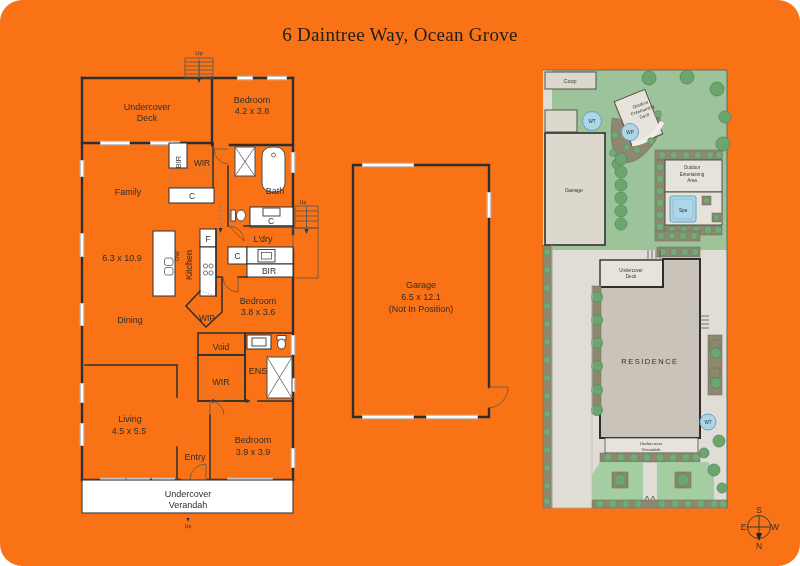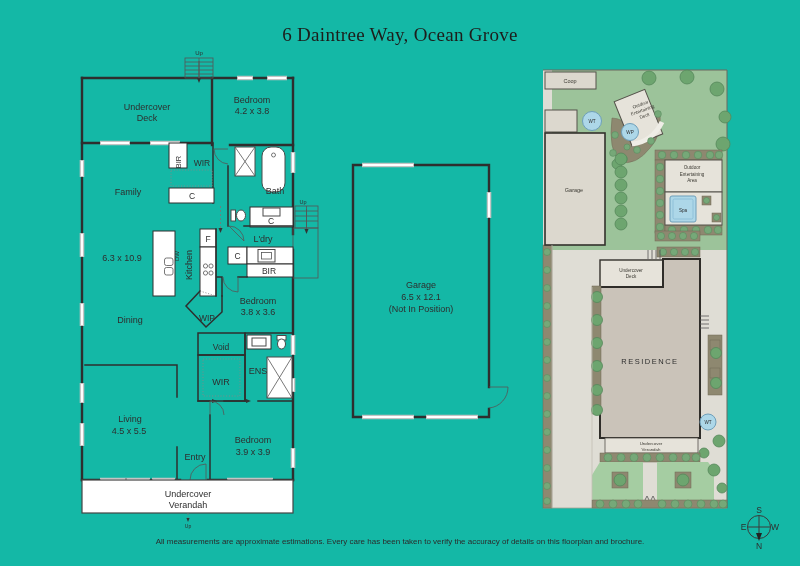--- a/index.html
+++ b/index.html
@@ -1,17 +1,17 @@
 <!DOCTYPE html>
 <html style="--wall: #2e2e2e; --ink: #2e2e2e; --siteink: #3c3a33; --window: #c4c4c4; --grass: #9cc39a; --lawn: #a5cda2; --tree: #6da56f; --treeline: #55885a; --shrub: #76a878; --bed: #8e8870; --bedline: #6f6a54; --paving: #dfddd5; --structure: #dcd8ce; --structline: #55524b; --deck: #e6e3da; --residence: #cac3b9; --resline: #2f2d29; --water: #add7e8; --waterline: #6e9fba;"><head>
 <meta charset="utf-8">
 <style>
   html,body{margin:0;padding:0;background:#ffffff;}
-  #canvas{position:relative;width:800px;height:566px;background:#14b8a6;overflow:hidden;
-          font-family:"Liberation Sans",sans-serif;}
+  #canvas{position:relative;width:800px;height:566px;background:#f97316;overflow:hidden;
+          font-family:"Liberation Sans",sans-serif;border-radius:22px;}
   #title{position:absolute;top:24px;left:0;width:100%;text-align:center;
          font-family:"Liberation Serif",serif;font-size:19px;color:#1d1d1b;letter-spacing:.3px;}
   #disclaimer{position:absolute;top:537px;left:0;width:100%;text-align:center;
          font-size:8px;color:#2b2b2b;}
   svg text{font-family:"Liberation Sans",sans-serif;fill:var(--ink);}
   .t9{font-size:9px}.t8{font-size:8.5px}.t7{font-size:7.5px}.t6{font-size:6px}
   .t55{font-size:5.5px}.t5{font-size:5px}.t45{font-size:4.6px}
   .wall{stroke:var(--wall);fill:none;stroke-width:2.4;stroke-linecap:square}
   .wall2{stroke:var(--wall);fill:none;stroke-width:1.5;stroke-linecap:square}
   .box{stroke:var(--wall);fill:#fff;stroke-width:1}
@@ -435,14 +435,13 @@
       <circle r="11.5" fill="none" stroke="#3a3a3a" stroke-width="1"></circle>
       <path d="M0,-11 L0,11 M-11,0 L11,0" stroke="#3a3a3a" stroke-width="1" fill="none"></path>
       <path d="M0,14 L-3,6 L3,6 Z" fill="#222"></path>
       <text x="0" y="-14" text-anchor="middle" font-size="8.5">S</text>
       <text x="0" y="21.5" text-anchor="middle" font-size="8.5">N</text>
       <text x="-15.5" y="3" text-anchor="middle" font-size="8.5">E</text>
       <text x="16" y="3" text-anchor="middle" font-size="8.5">W</text>
     </g>
   </svg>
 
-  <div id="disclaimer">All measurements are approximate estimations. Every care has been taken to verify the accuracy of details on this floorplan and brochure.</div>
 </div>
 
 </body></html>

